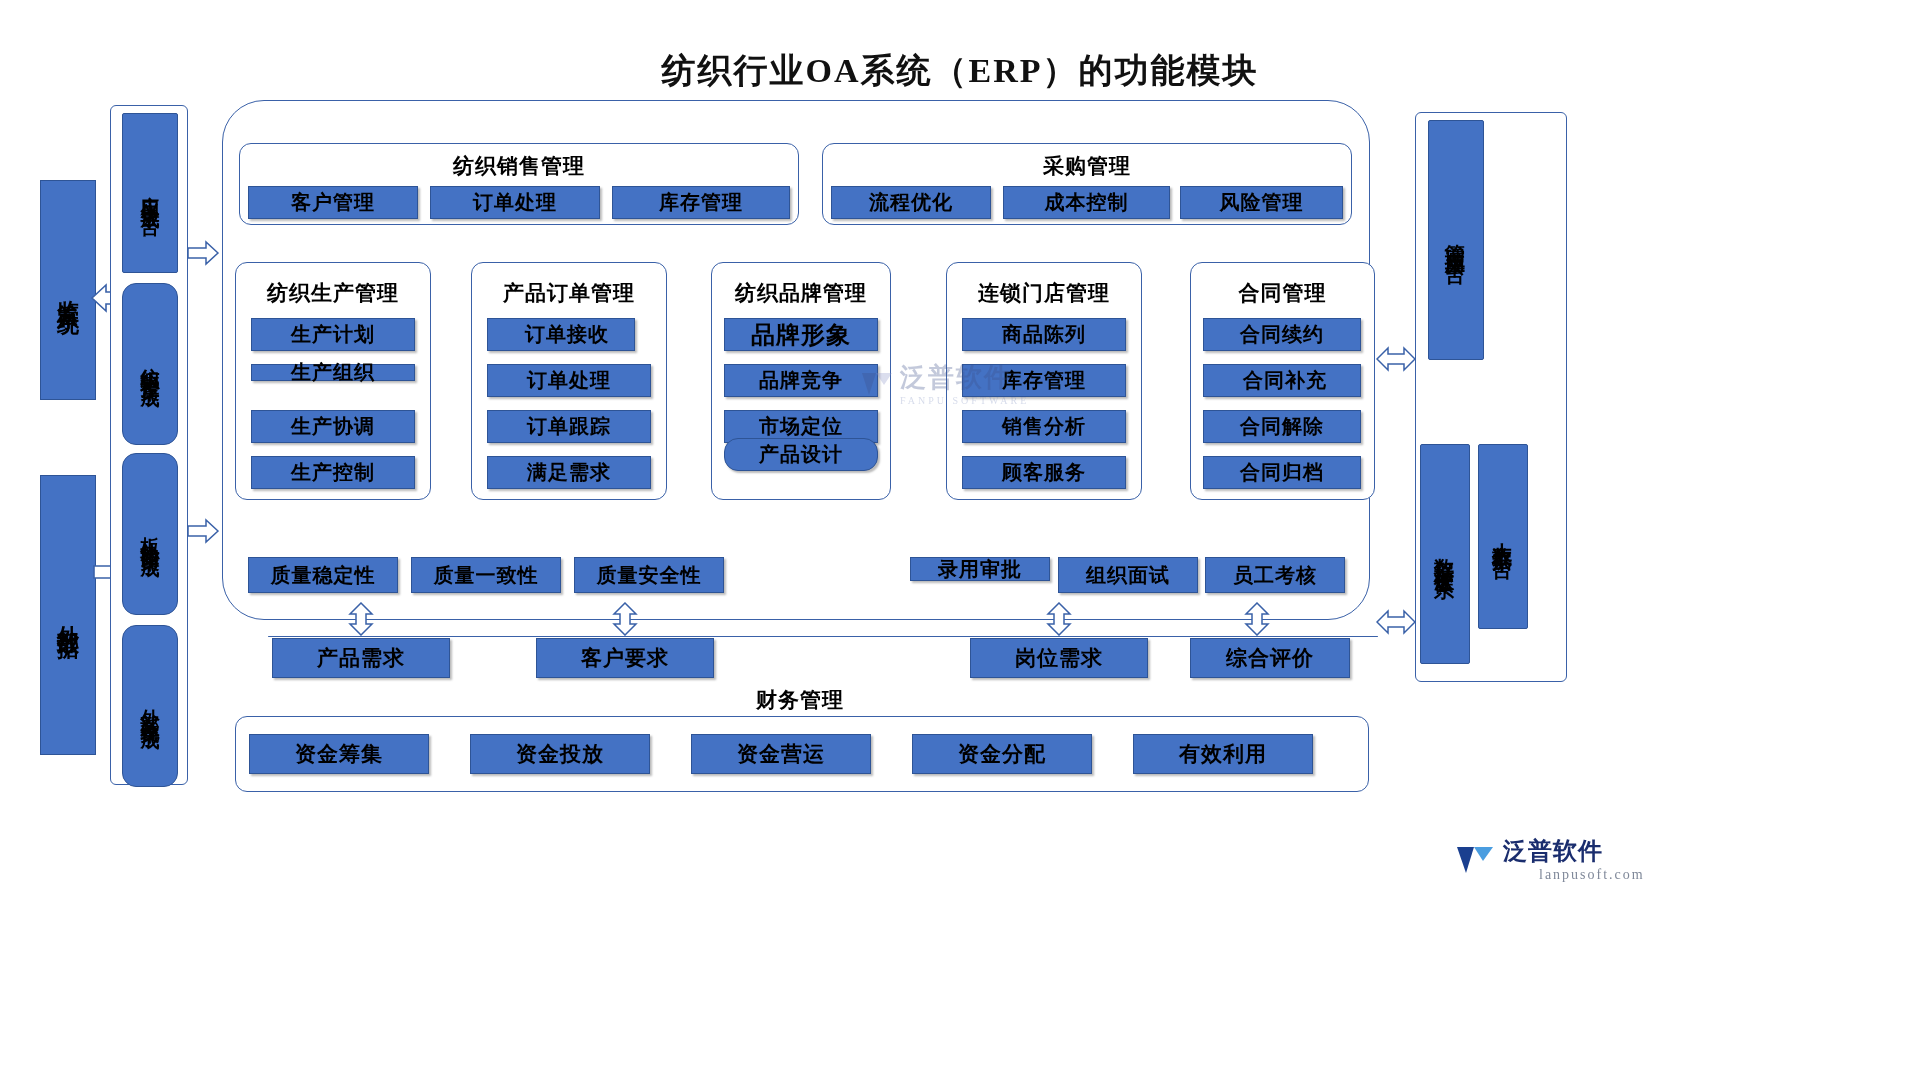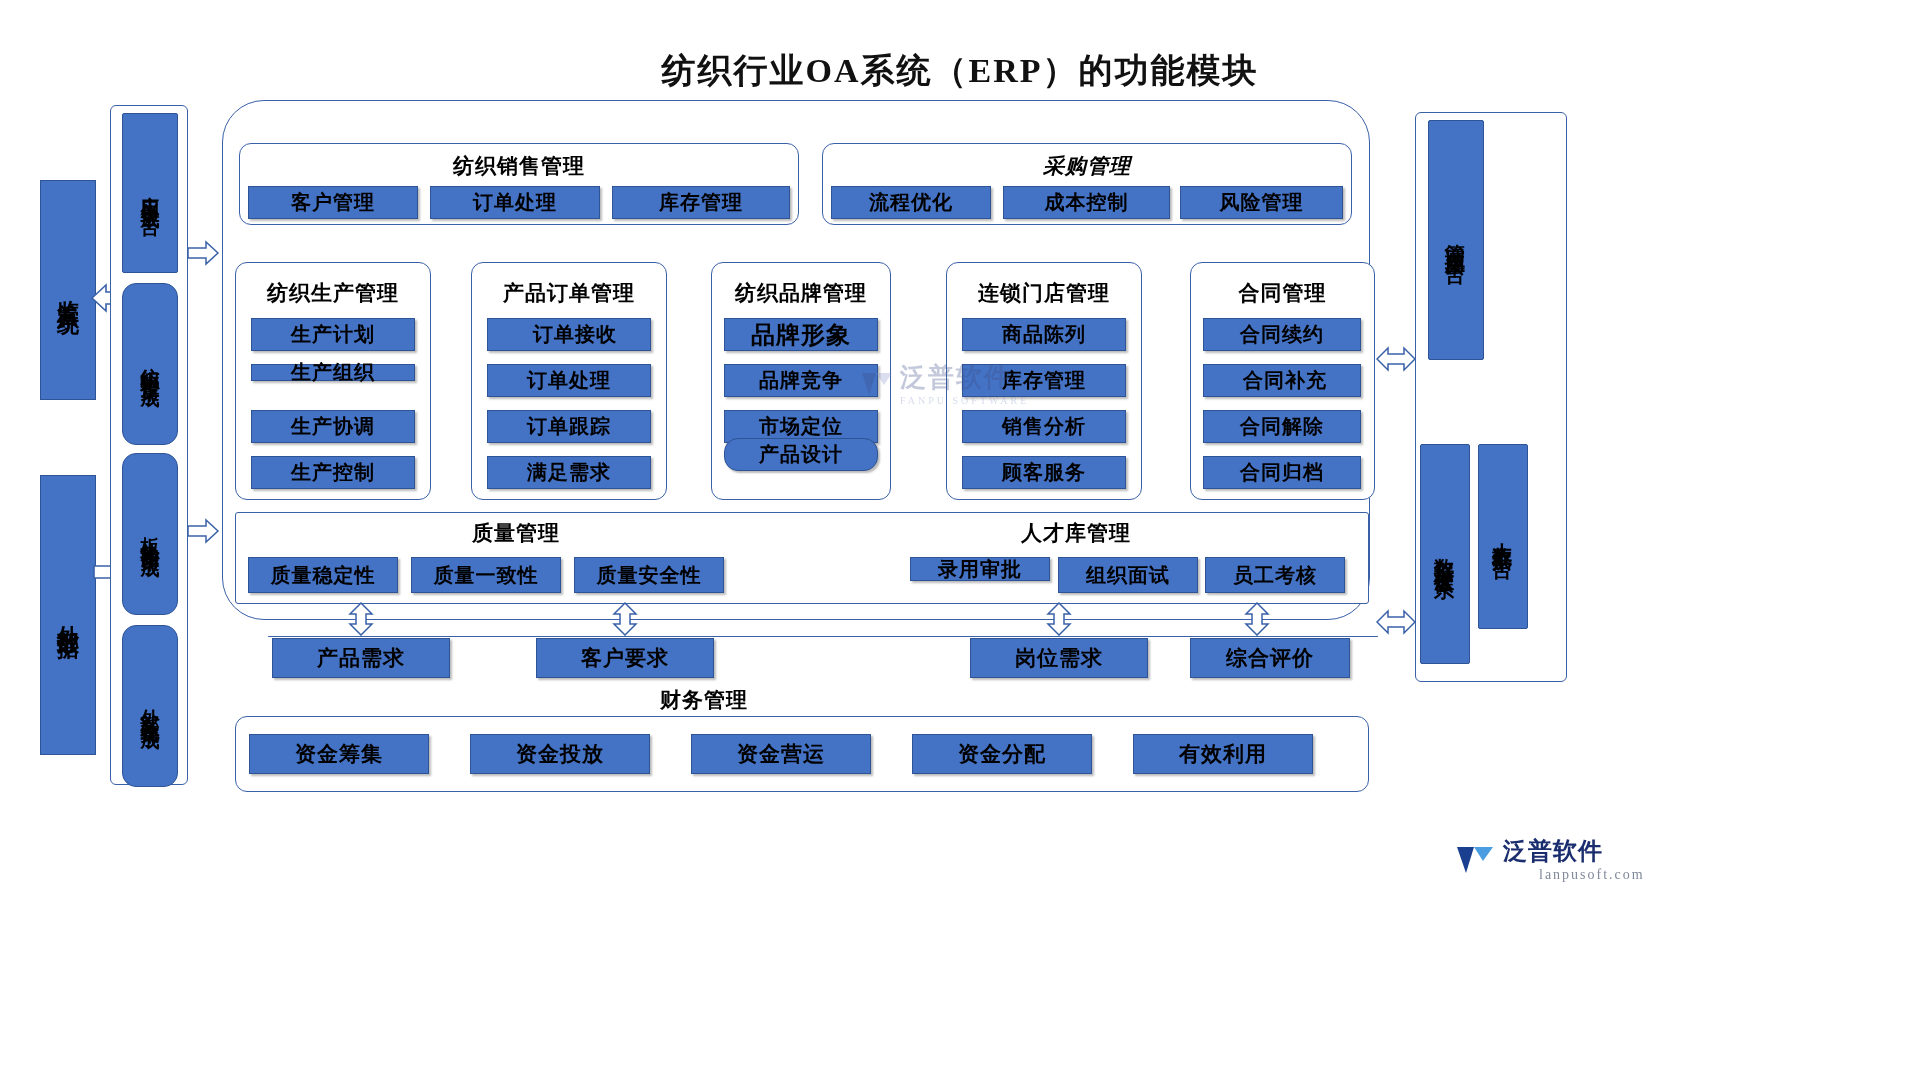--- a/index.html
+++ b/index.html
@@ -166,21 +166,21 @@
     <span>客户管理</span>
     </div>
   <div class="blue shadow abs" style="left:430px;top:186px;width:170px;height:33px;font-size:20px;">
     <span>订单处理</span>
     </div>
   <div class="blue shadow abs" style="left:612px;top:186px;width:178px;height:33px;font-size:20px;">
     <span>库存管理</span>
     </div>
 
   <div class="panel" style="left:822px;top:143px;width:530px;height:82px;">
-    <div class="panel-title" style="top:8px;font-style:italic;">采购管理</div>
+    <div class="panel-title" style="top:8px;">采购管理</div>
   </div>
   <div class="blue shadow abs" style="left:831px;top:186px;width:160px;height:33px;font-size:20px;">
     <span>流程优化</span>
     </div>
   <div class="blue shadow abs" style="left:1003px;top:186px;width:167px;height:33px;font-size:20px;text-align:center;">
     <span>成本控制</span>
     </div>
   <div class="blue shadow abs" style="left:1180px;top:186px;width:163px;height:33px;font-size:20px;">
     <span>风险管理</span>
     </div>
@@ -197,21 +197,21 @@
   <div class="blue shadow abs" style="left:251px;top:410px;width:164px;height:33px;font-size:20px;">
       <span>生产协调</span>
     </div>
   <div class="blue shadow abs" style="left:251px;top:456px;width:164px;height:33px;font-size:20px;">
       <span>生产控制</span>
     </div>
 
   <div class="panel" style="left:471px;top:262px;width:196px;height:238px;">
     <div class="panel-title" style="top:16px;">产品订单管理</div>
   </div>
-  <div class="blue shadow abs" style="left:487px;top:318px;width:164px;height:33px;font-size:20px;padding-left:12px;">
+  <div class="blue shadow abs" style="left:487px;top:318px;width:148px;height:33px;font-size:20px;padding-left:12px;">
       <span>订单接收</span>
     </div>
   <div class="blue shadow abs" style="left:487px;top:364px;width:164px;height:33px;font-size:20px;">
       <span>订单处理</span>
     </div>
   <div class="blue shadow abs" style="left:487px;top:410px;width:164px;height:33px;font-size:20px;">
       <span>订单跟踪</span>
     </div>
   <div class="blue shadow abs" style="left:487px;top:456px;width:164px;height:33px;font-size:20px;">
       <span>满足需求</span>
@@ -258,24 +258,20 @@
   <div class="blue shadow abs" style="left:1203px;top:364px;width:158px;height:33px;font-size:20px;padding-left:6px;">
       <span>合同补充</span>
     </div>
   <div class="blue shadow abs" style="left:1203px;top:410px;width:158px;height:33px;font-size:20px;">
       <span>合同解除</span>
     </div>
   <div class="blue shadow abs" style="left:1203px;top:456px;width:158px;height:33px;font-size:20px;">
       <span>合同归档</span>
     </div>
 
-  <div class="panel sq" style="left:235px;top:512px;width:1134px;height:92px;">
-    <div class="panel-title" style="top:6px;left:0;width:560px;text-align:center;">质量管理</div>
-    <div class="panel-title" style="top:6px;left:560px;width:560px;text-align:center;">人才库管理</div>
-  </div>
   <div class="blue shadow abs" style="left:248px;top:557px;width:150px;height:36px;font-size:20px;">
       <span>质量稳定性</span>
     </div>
   <div class="blue shadow abs" style="left:411px;top:557px;width:150px;height:36px;font-size:20px;">
       <span>质量一致性</span>
     </div>
   <div class="blue shadow abs" style="left:574px;top:557px;width:150px;height:36px;font-size:20px;">
       <span>质量安全性</span>
     </div>
 
@@ -318,21 +314,21 @@
     <svg width="26" height="34" viewBox="0 0 26 34">
       <polygon points="13,1 24,12 18,12 18,22 24,22 13,33 2,22 8,22 8,12 2,12" fill="#ffffff" stroke="#3A61A8" stroke-width="1.5"></polygon>
     </svg>
   </div>
   <div class="arrow" style="left:1244px;top:602px;width:26px;height:34px;">
     <svg width="26" height="34" viewBox="0 0 26 34">
       <polygon points="13,1 24,12 18,12 18,22 24,22 13,33 2,22 8,22 8,12 2,12" fill="#ffffff" stroke="#3A61A8" stroke-width="1.5"></polygon>
     </svg>
   </div>
 
-  <div class="abs" style="left:660px;top:686px;width:280px;text-align:left;font-size:21px;font-weight:700;letter-spacing:1px;">财务管理</div>
+  <div class="abs" style="left:660px;top:686px;width:280px;text-align:center;font-size:21px;font-weight:700;letter-spacing:1px;">财务管理</div>
 
   <div class="panel" style="left:235px;top:716px;width:1134px;height:76px;"></div>
   <div class="blue shadow abs" style="left:249px;top:734px;width:180px;height:40px;font-size:21px;">
       <span>资金筹集</span>
     </div>
   <div class="blue shadow abs" style="left:470px;top:734px;width:180px;height:40px;font-size:21px;">
       <span>资金投放</span>
     </div>
   <div class="blue shadow abs" style="left:691px;top:734px;width:180px;height:40px;font-size:21px;">
       <span>资金营运</span>

